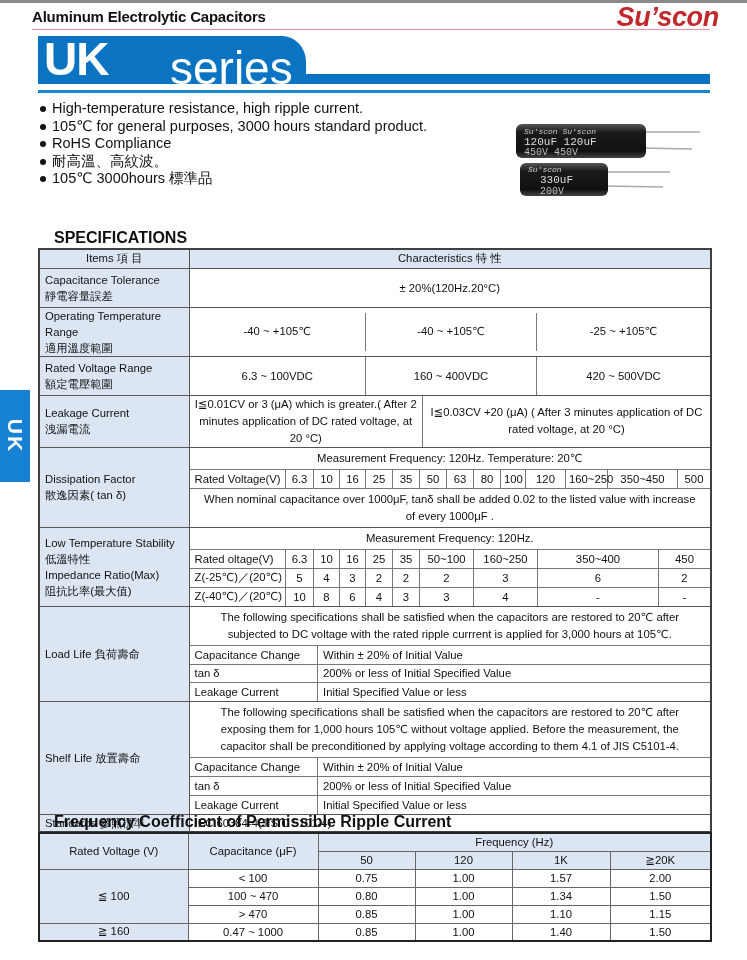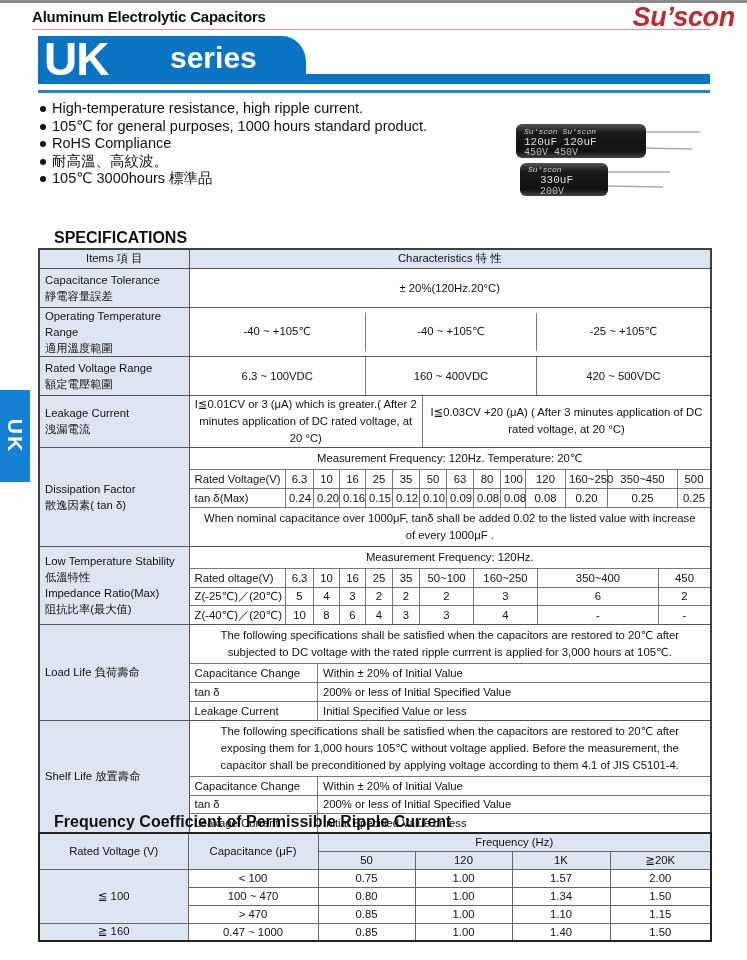--- a/index.html
+++ b/index.html
@@ -1,25 +1,25 @@
 <!DOCTYPE html>
 <html><head>
 <meta charset="utf-8">
 <style>
   * { box-sizing: border-box; margin: 0; padding: 0; }
   html, body { width: 747px; height: 960px; background: #fff; overflow: hidden; }
   body { position: relative; font-family: "Liberation Sans", "DejaVu Sans", sans-serif; color: #111; }
   .topline { position: absolute; left: 0; top: 0; width: 747px; height: 3px; background: #8a8a8a; }
   .doc-title { position: absolute; left: 32px; top: 8px; font-size: 15px; font-weight: bold; letter-spacing: -0.2px; }
-  .brand { position: absolute; right: 12px; top: 2px; font-size: 27px; font-weight: bold; font-style: italic; color: #c0282c; letter-spacing: -0.3px; }
+  .brand { position: absolute; right: 28px; top: 2px; font-size: 27px; font-weight: bold; font-style: italic; color: #c0282c; letter-spacing: -0.3px; }
   .pink-rule { position: absolute; left: 32px; top: 29px; width: 678px; height: 1px; background: #e58fa0; }
   .series-tab { position: absolute; left: 38px; top: 36px; width: 268px; height: 48px; background: #0b74c2; border-top-right-radius: 24px 26px; }
   .series-bar { position: absolute; left: 38px; top: 74px; width: 672px; height: 10px; background: #0b74c2; }
   .series-code { position: absolute; left: 44px; top: 32px; color: #fff; font-size: 46px; font-weight: bold; letter-spacing: -1px; }
-  .series-word { position: absolute; left: 170px; top: 41px; color: #fff; font-size: 30px; font-weight: bold; }
+  .series-word { position: absolute; left: 170px; top: 41px; color: #fff; font-size: 46px; }
   .blue-rule { position: absolute; left: 38px; top: 90px; width: 672px; height: 3px; background: #1a86cc; }
 
   .features { position: absolute; left: 38px; top: 100px; list-style: none; font-size: 14.5px; line-height: 17.5px; }
   .features li { position: relative; padding-left: 14px; }
   .features li::before { content: ""; position: absolute; left: 2px; top: 6px; width: 6px; height: 6px; border-radius: 50%; background: #111; }
 
   .cap-img { position: absolute; left: 510px; top: 108px; width: 200px; height: 90px; }
 
   .side-tab { position: absolute; left: 0; top: 390px; width: 30px; height: 92px; background: #1782d3; color: #fff; font-weight: bold; font-size: 21px; display: flex; align-items: center; justify-content: center; }
   .side-tab span { transform: rotate(90deg); display: block; letter-spacing: 2px; }
@@ -54,21 +54,21 @@
 <div class="brand">Su’scon</div>
 <div class="pink-rule"></div>
 <div class="series-tab"></div>
 <div class="series-bar"></div>
 <div class="series-code">UK</div>
 <div class="series-word">series</div>
 <div class="blue-rule"></div>
 
 <ul class="features">
   <li>High-temperature resistance, high ripple current.</li>
-  <li>105℃ for general purposes, 1000 hours standard product.</li>
+  <li>105℃ for general purposes, 3000 hours standard product.</li>
   <li>RoHS Compliance</li>
   <li>耐高溫、高紋波。</li>
   <li>105℃ 3000hours 標準品</li>
 </ul>
 
 <svg class="cap-img" viewBox="0 0 200 90">
   <defs>
     <linearGradient id="body" x1="0" y1="0" x2="0" y2="1">
       <stop offset="0" stop-color="#555"></stop>
         <stop offset="0.25" stop-color="#1a1a1a"></stop>
@@ -197,36 +197,20 @@
                 <td>35</td>
                 <td>50</td>
                 <td>63</td>
                 <td>80</td>
                 <td>100</td>
                 <td>120</td>
                 <td>160~250</td>
                 <td>350~450</td>
                 <td>500</td>
         </tr>
-        <tr>
-          <td class="l">tan δ(Max)</td>
-          <td>0.24</td>
-                <td>0.20</td>
-                <td>0.16</td>
-                <td>0.15</td>
-                <td>0.12</td>
-                <td>0.10</td>
-                <td>0.09</td>
-                <td>0.08</td>
-                <td>0.08</td>
-                <td>0.08</td>
-                <td>0.20</td>
-                <td>0.25</td>
-                <td>0.25</td>
-        </tr>
       </tbody>
           </table>
       <div class="txt" style="border-top:1px solid #777">When nominal capacitance over 1000μF, tanδ shall be added 0.02 to the listed value with increase of every 1000μF .</div>
     </td>
   </tr>
   <tr>
     <td class="lbl">
       <div>Low Temperature Stability</div>
           <div>低溫特性</div>
       <div>Impedance Ratio(Max)</div>

